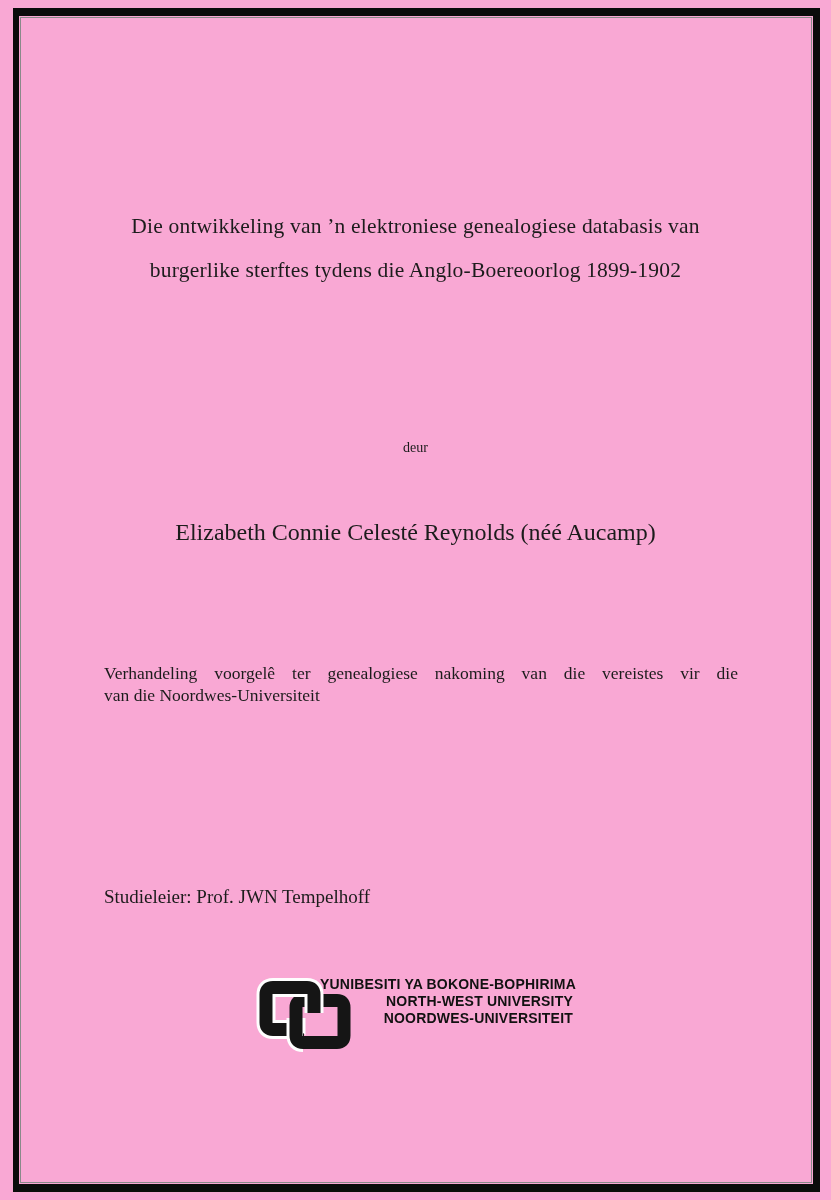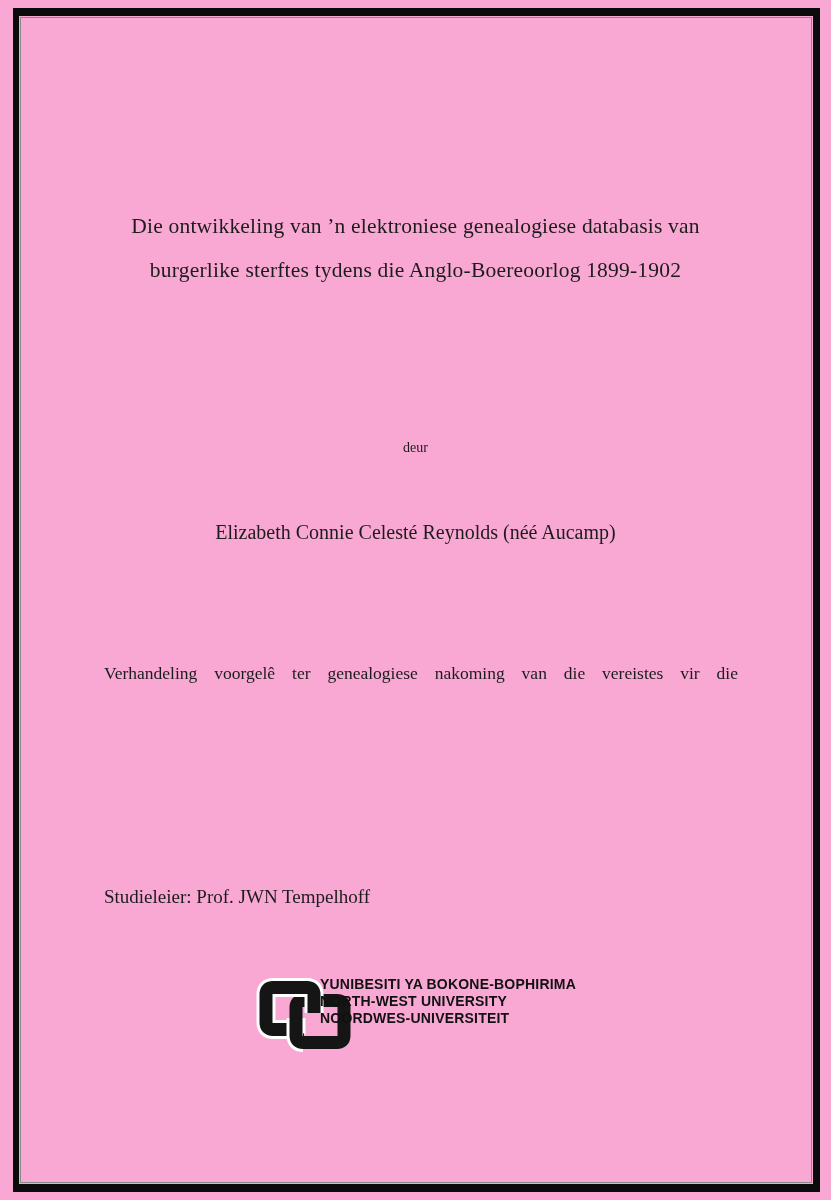--- a/index.html
+++ b/index.html
@@ -44,21 +44,21 @@
     top: 435px;
     text-align: center;
     font-size: 14px;
     line-height: 26px;
   }
   .author {
     position: absolute;
     left: 0; right: 0;
     top: 518px;
     text-align: center;
-    font-size: 20px;
+    font-size: 24px;
     line-height: 28px;
   }
   .statement {
     position: absolute;
     left: 104px;
     top: 662px;
     width: 634px;
     font-size: 17.5px;
     line-height: 22.4px;
   }
@@ -78,21 +78,21 @@
   .logo-mark {
     position: absolute;
     left: 256px;
     top: 976px;
   }
   .logo-text {
     position: absolute;
     left: 320px;
     top: 976px;
     width: 253px;
-    text-align: left;
+    text-align: right;
     font-family: "Liberation Sans", sans-serif;
     font-weight: 700;
     font-size: 14px;
     line-height: 17px;
     letter-spacing: 0.2px;
     color: #111;
     white-space: nowrap;
   }
 </style>
 </head>
@@ -106,20 +106,21 @@
 
   <div class="title-line l1">Die ontwikkeling van ’n elektroniese genealogiese databasis van</div>
   <div class="title-line l2">burgerlike sterftes tydens die Anglo-Boereoorlog 1899-1902</div>
 
   <div class="byline">deur</div>
 
   <div class="author">Elizabeth Connie Celesté Reynolds (néé Aucamp)</div>
 
   <div class="statement">
     <div class="just">Verhandeling voorgelê ter genealogiese nakoming van die vereistes vir die</div>
+    <div>van die Noordwes-Universiteit</div>
   </div>
 
   <div class="supervisor-block">
     <div>Studieleier: Prof. JWN Tempelhoff</div>
   </div>
 
   <div class="logo-row">
     <svg class="logo-mark" width="100" height="78" viewBox="0 0 100 78" aria-hidden="true">
 
       <path d="M 50 66.5 L 81 66.5 Q 88 66.5 88 59.5 L 88 31.5 Q 88 24.5 81 24.5 L 47 24.5 Q 40 24.5 40 31.5 L 40 42" fill="none" stroke="#151515" stroke-width="13"></path>

